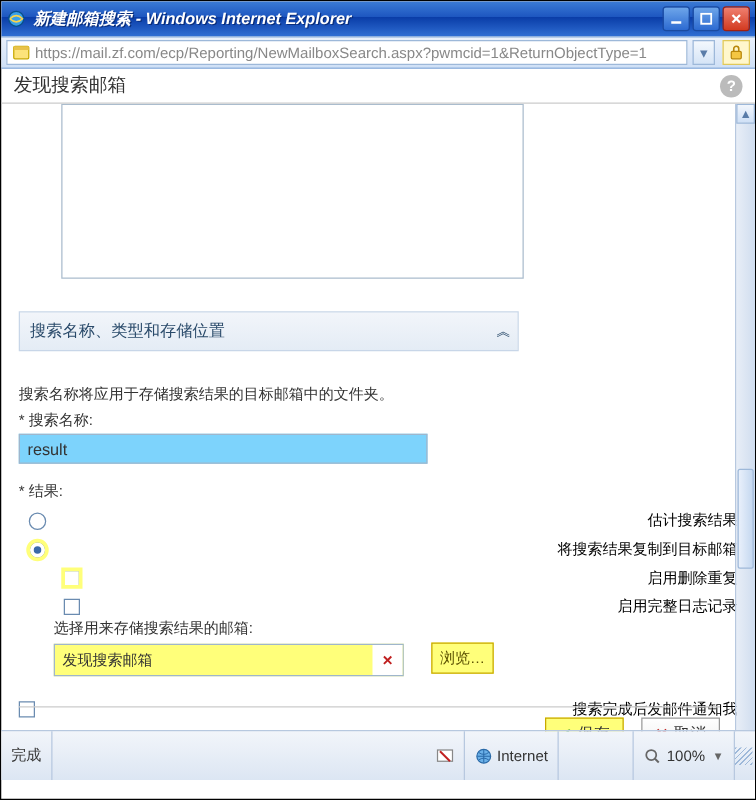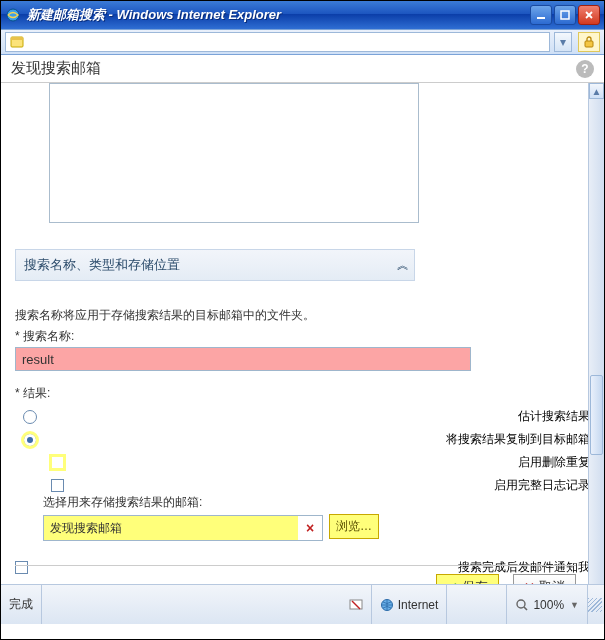--- a/index.html
+++ b/index.html
@@ -106,22 +106,22 @@
   .section-hdr {
     width:400px; padding:6px 8px;
     background:linear-gradient(180deg,#f2f5fa,#e4ecf5);
     border:1px solid #c8d6e8; color:#2a4a6a; font-size:13px;
     display:flex; align-items:center;
   }
   .section-hdr .chev { margin-left:auto; font-size:12px; letter-spacing:-3px; }
   .desc { margin-top:26px; color:#333; }
   .label { margin-top:4px; color:#333; }
   .textbox {
-    width:456px; height:24px; border:1px solid #9fb6cc;
-    background:#fca5a5; padding:3px 6px; font-size:13px; color:#333;
+    width:327px; height:24px; border:1px solid #9fb6cc;
+    background:#7dd3fc; padding:3px 6px; font-size:13px; color:#333;
     display:flex; align-items:center; margin-top:2px;
   }
   .group { margin-top:14px; }
   .radio-row, .cb-row { display:flex; align-items:center; gap:6px; margin-top:6px; padding-left:8px;justify-content:space-between; }
   .radio {
     width:14px;height:14px;border:1px solid #6a8bb0;border-radius:50%;
     display:inline-flex;align-items:center;justify-content:center;background:#fff;
   }
   .radio.hl { outline:3px solid #ffff7a; outline-offset:-1px; }
   .radio.checked::after { content:""; width:6px;height:6px;background:#3a6aa8;border-radius:50%; }
@@ -135,21 +135,21 @@
     background:#ffff7a; display:flex; align-items:center;
     margin-top:4px;
   }
   .targetbox .txt { flex:1; padding:0 6px; color:#333; }
   .targetbox .clr {
     width:24px;height:100%;display:flex;align-items:center;justify-content:center;
     background:#fff; color:#c02020;font-weight:bold;font-size:14px;cursor:pointer;
   }
   .browse-btn {
     display:inline-flex; align-items:center; padding:3px 6px;
-    background:#ffff7a; border:1px solid #c7a800; margin-left:6px; color:#5a5000;
+    background:#ffff7a; border:1px solid #c7a800; margin-left:22px; color:#5a5000;
   }
   .row-inline { display:flex; align-items:center; }
   
   .footer {
     position:absolute; left:14px; right:28px; bottom:8px;
     display:flex; justify-content:flex-end; gap:14px;
     border-top:1px solid #ccc; padding-top:8px;
   }
   .btn {
     display:inline-flex; align-items:center; gap:4px;
@@ -204,20 +204,21 @@
 </div>
 
 <div class="addrbar">
   <div class="addr-input">
     <span class="favicon">
       <svg viewBox="0 0 14 14" width="14" height="14">
           <rect x="1" y="2" width="12" height="10" rx="1" fill="#fce37a" stroke="#c7a800"></rect>
           <rect x="1" y="2" width="12" height="3" fill="#e8c24a"></rect>
         </svg>
     </span>
+    <span>https://mail.zf.com/ecp/Reporting/NewMailboxSearch.aspx?pwmcid=1&amp;ReturnObjectType=1</span>
   </div>
   <span class="addr-dd">▾</span>
   <span class="lockbox">
     <svg viewBox="0 0 12 12" width="12" height="12">
         <rect x="2" y="5" width="8" height="6" rx="1" fill="#f4c642" stroke="#b8870b"></rect>
         <path d="M4 5 V3 a2 2 0 0 1 4 0 V5" fill="none" stroke="#b8870b" stroke-width="1.3"></path>
       </svg>
   </span>
 </div>
 

